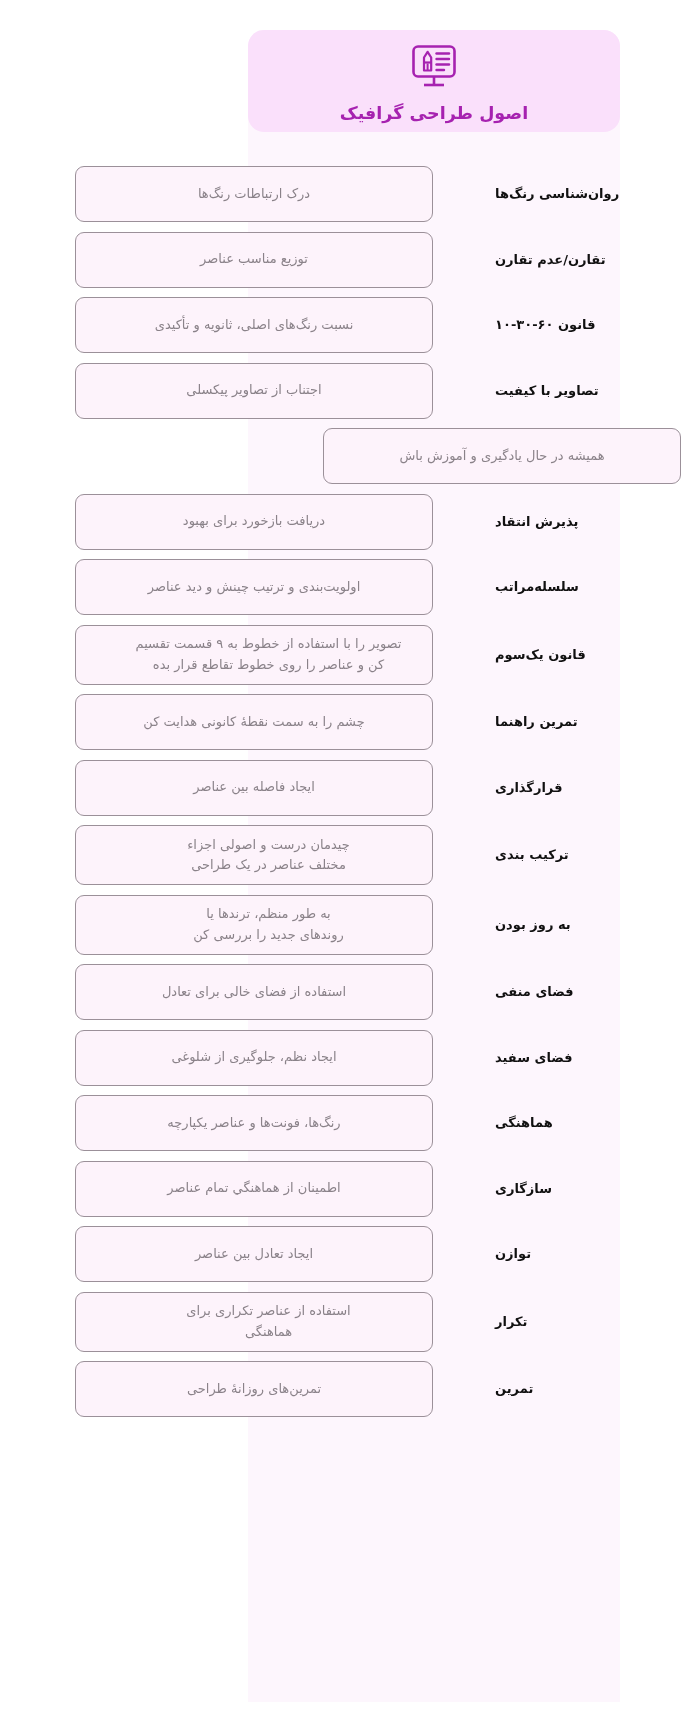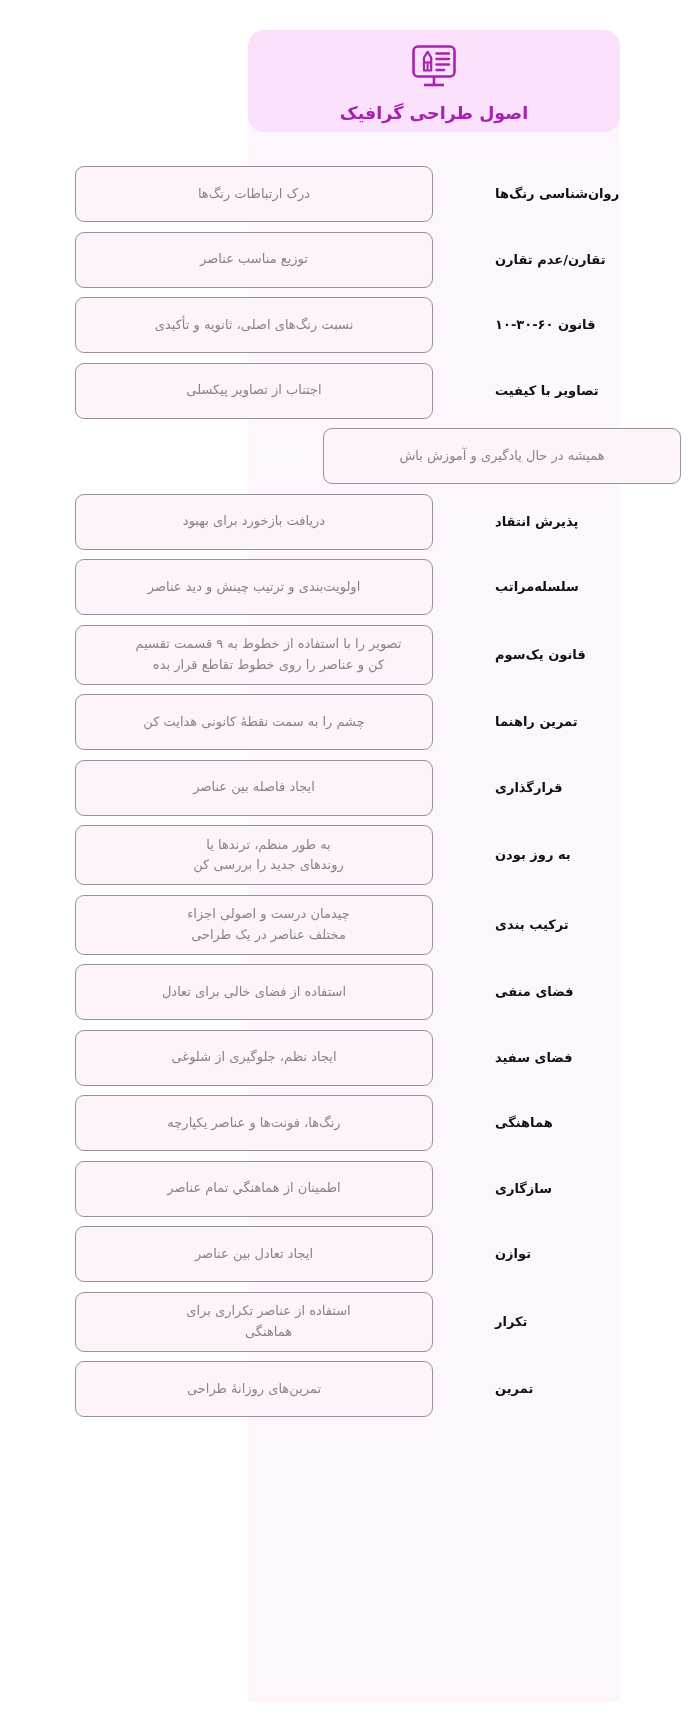--- a/index.html
+++ b/index.html
@@ -273,40 +273,40 @@
           <div class="row-label">قرار‌گذاری</div>
         </div>
         <div class="row-card-cell">
           <div class="row-card">
             <div class="row-card-text">ایجاد فاصله بین عناصر</div>
           </div>
         </div>
       </div>
       <div class="row tall">
         <div class="row-label-cell">
+          <div class="row-label">ترکیب بندی</div>
+        </div>
+        <div class="row-card-cell">
+          <div class="row-card">
+            <div class="row-card-text">چیدمان درست و اصولی اجزاء
+مختلف عناصر در یک طراحی</div>
+          </div>
+        </div>
+      </div>
+      <div class="row tall">
+        <div class="row-label-cell">
           <div class="row-label">به روز بودن</div>
         </div>
         <div class="row-card-cell">
           <div class="row-card">
             <div class="row-card-text">به طور منظم، ترندها یا
 روندهای جدید را بررسی کن</div>
           </div>
         </div>
       </div>
-      <div class="row tall">
-        <div class="row-label-cell">
-          <div class="row-label">ترکیب بندی</div>
-        </div>
-        <div class="row-card-cell">
-          <div class="row-card">
-            <div class="row-card-text">چیدمان درست و اصولی اجزاء
-مختلف عناصر در یک طراحی</div>
-          </div>
-        </div>
-      </div>
       <div class="row">
         <div class="row-label-cell">
           <div class="row-label">فضای منفی</div>
         </div>
         <div class="row-card-cell">
           <div class="row-card">
             <div class="row-card-text">استفاده از فضای خالی برای تعادل</div>
           </div>
         </div>
       </div>

